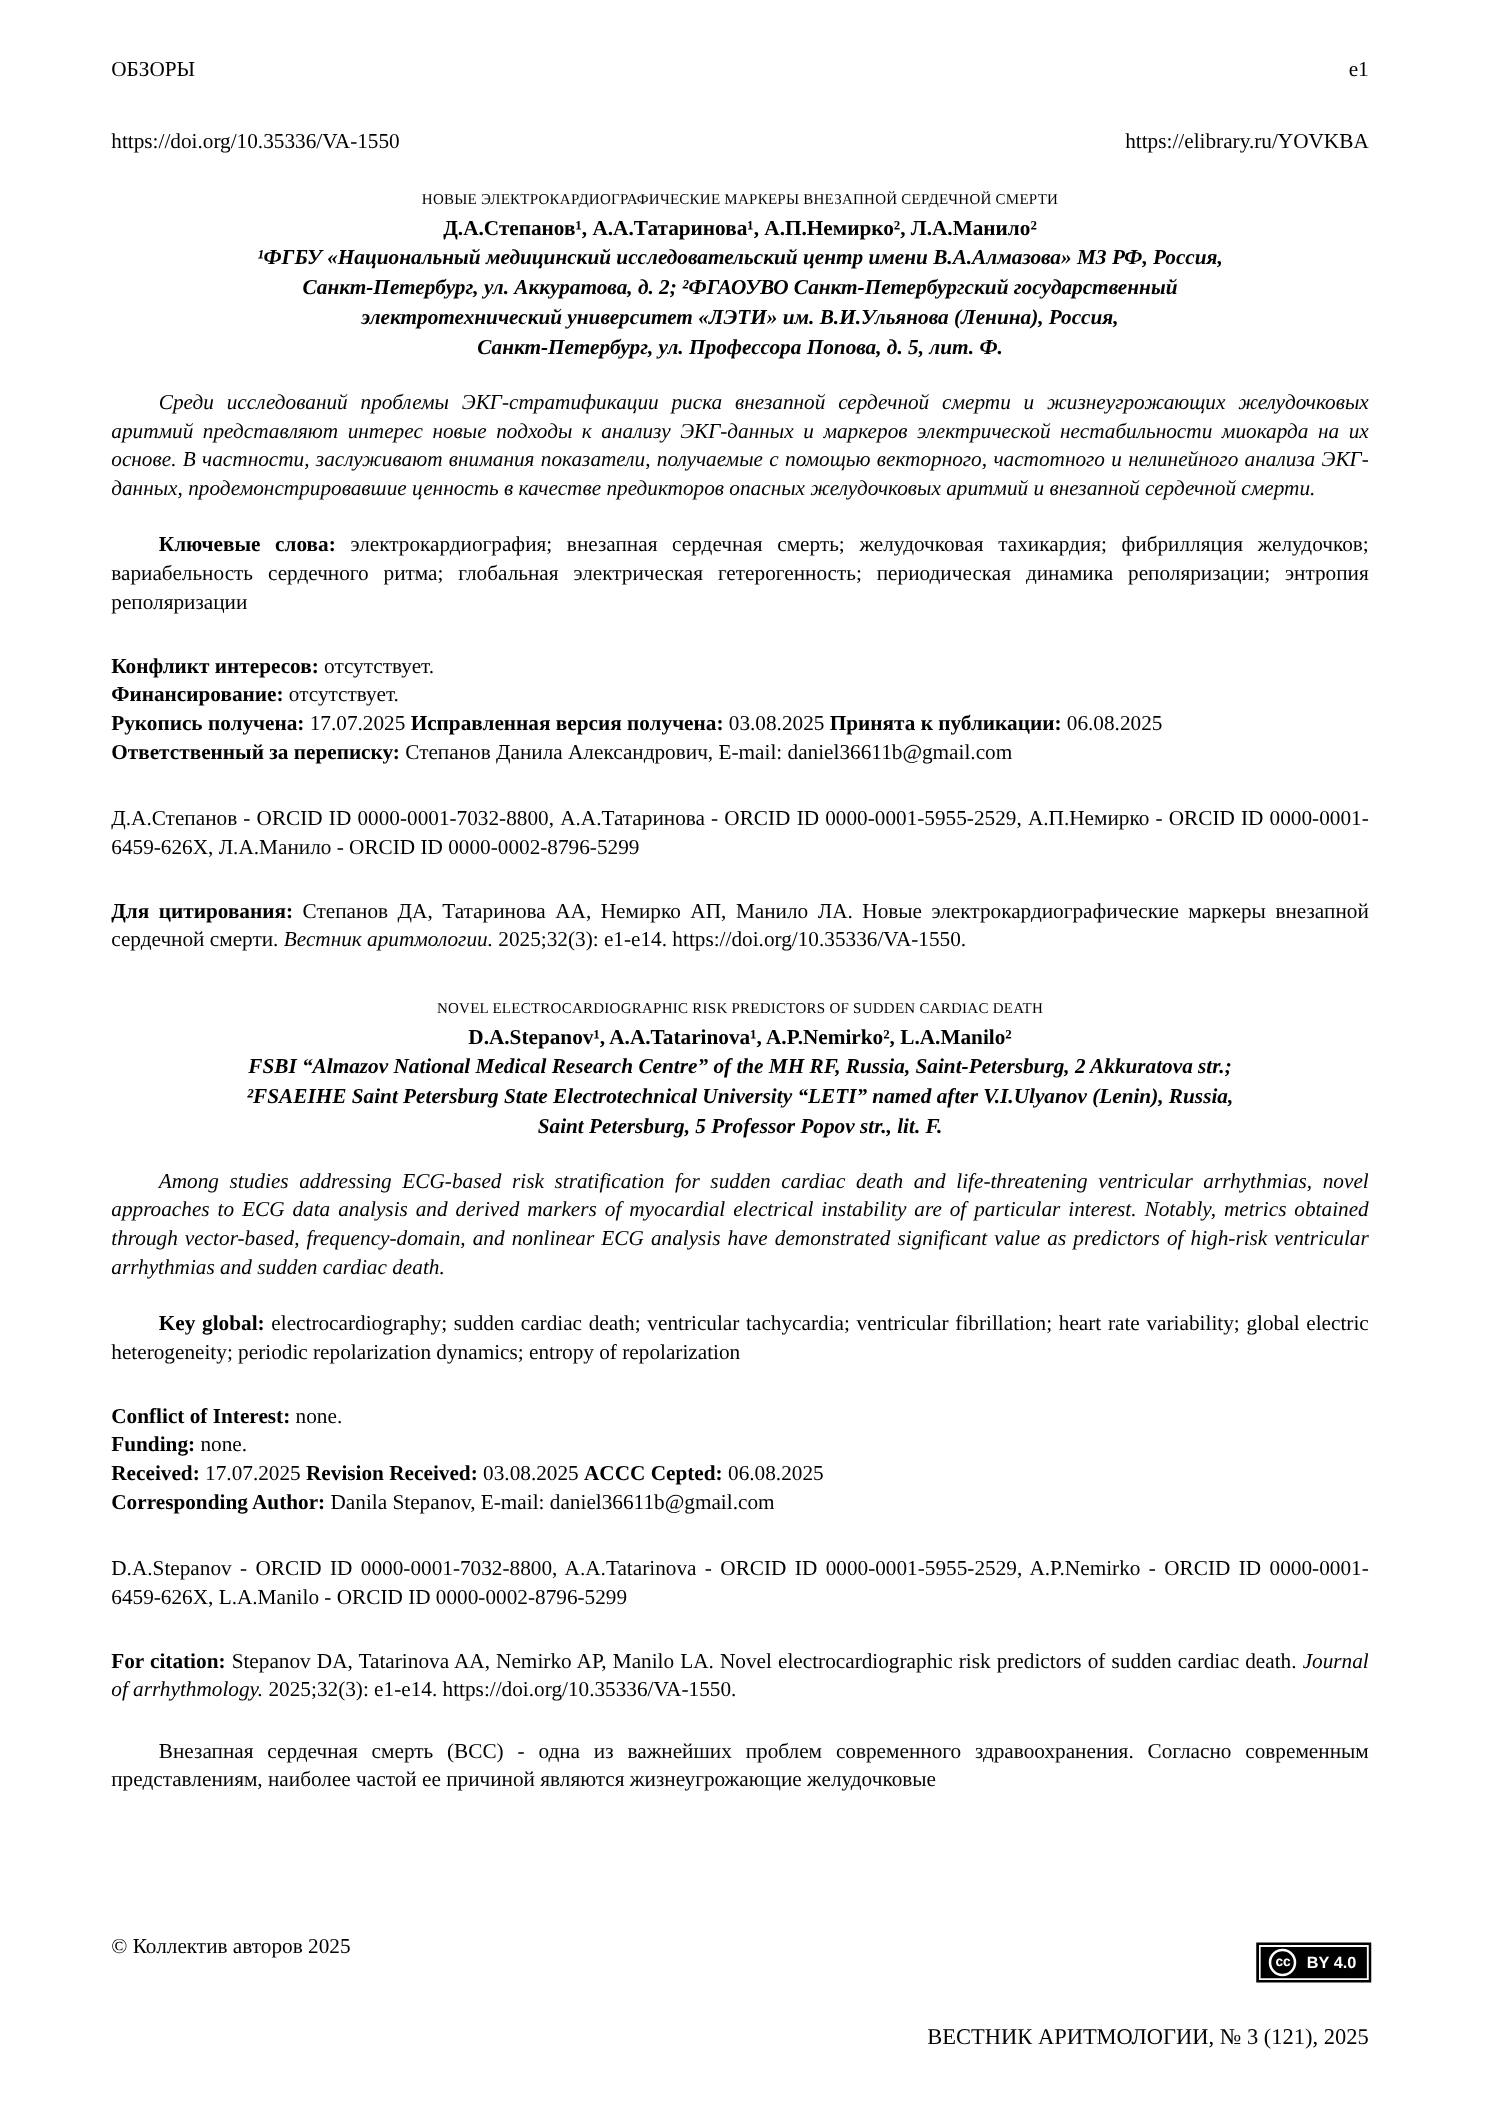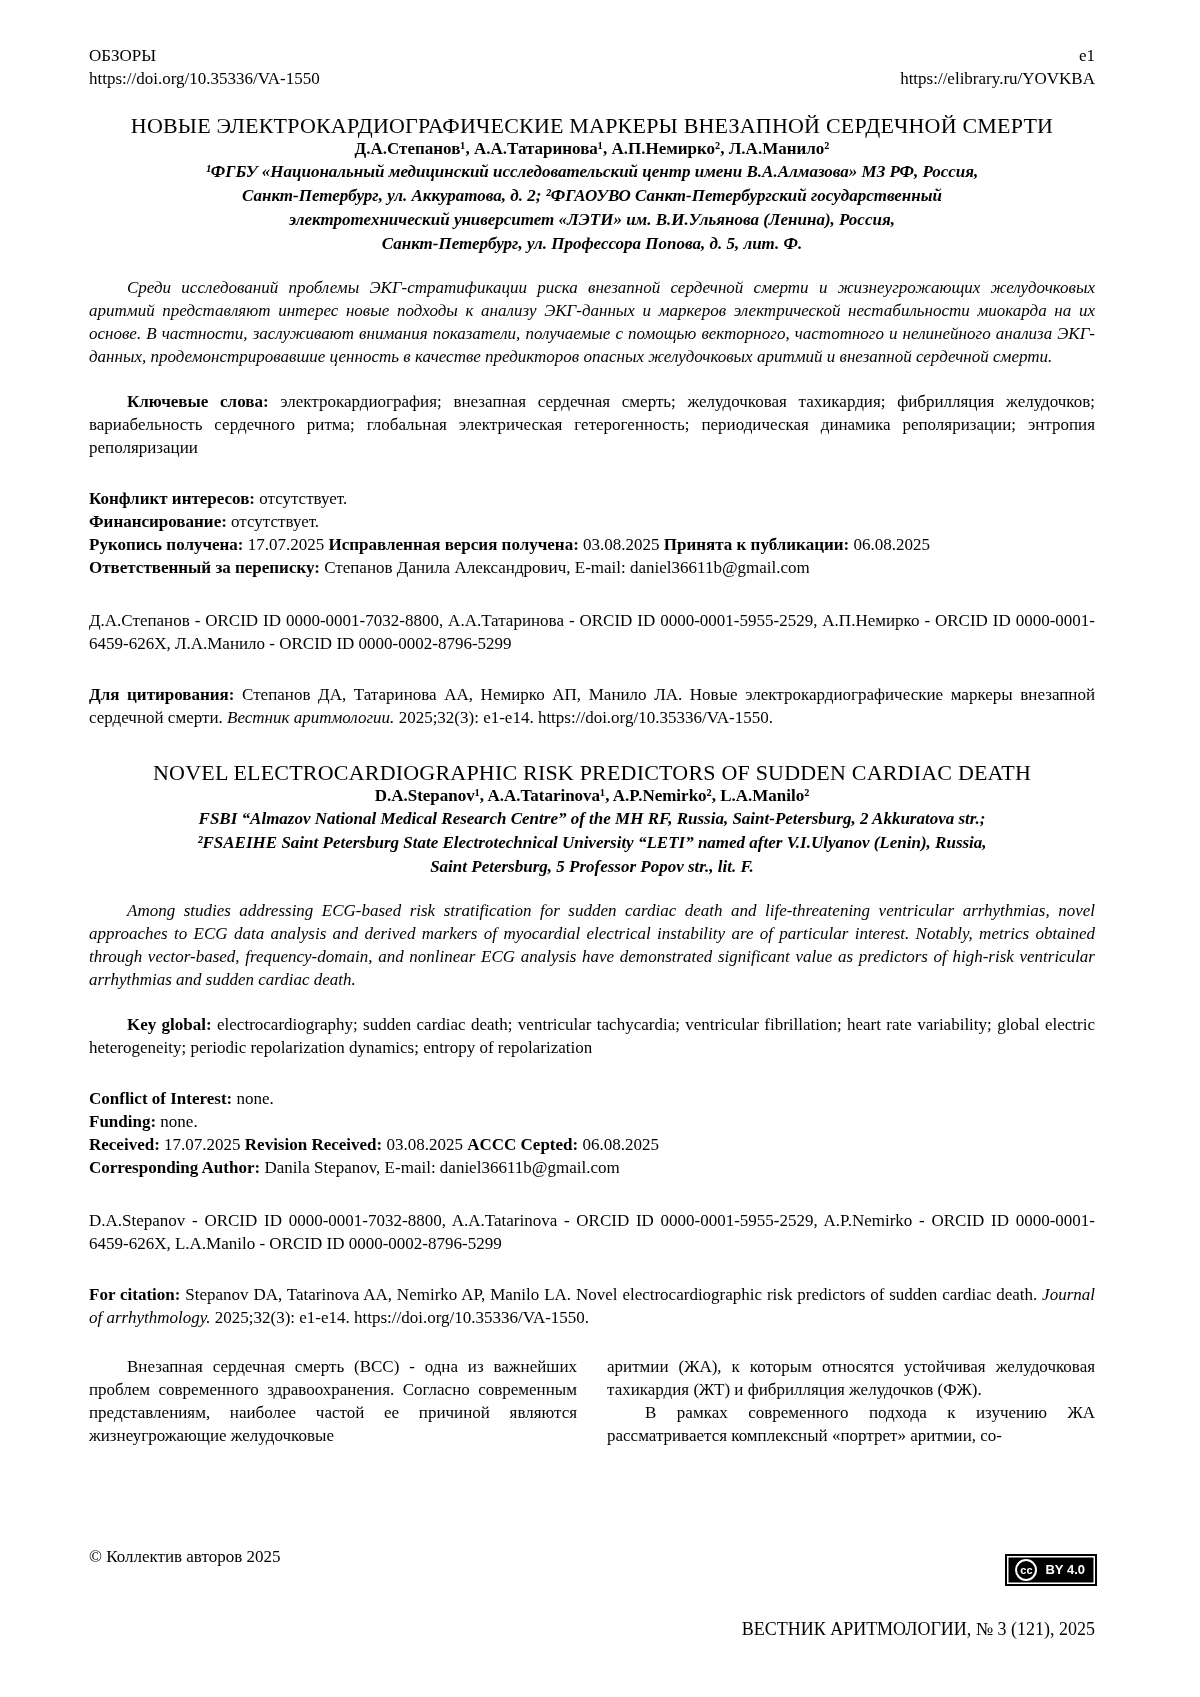--- a/index.html
+++ b/index.html
@@ -17,23 +17,23 @@
     display: flex;
     flex-direction: column;
   }
   p { margin: 0; }
   .row { display: flex; justify-content: space-between; align-items: baseline; }
   .center { text-align: center; }
   .justify { text-align: justify; }
   .indent { text-indent: 38px; }
   .bold { font-weight: bold; }
   .italic { font-style: italic; }
-  .title { font-size: 22px; letter-spacing: 0.2px; }
+  .title { font-size: 12px; letter-spacing: 0.2px; }
   .affil { line-height: 24px; }
-  .mt-links { }
+  .mt-links { margin-top: 34px; }
   .mt-title { margin-top: 24px; }
   .mt-abstract { margin-top: 20px; }
   .mt-kw { margin-top: 22px; }
   .mt-meta { margin-top: 28px; }
   .mt-block { margin-top: 30px; }
   .mt-entitle { margin-top: 32px; }
   .columns { display: flex; gap: 30px; margin-top: 26px; }
   .col { flex: 1; text-align: justify; hyphens: auto; }
   .col p + p { margin-top: 0; }
   .footer-row { margin-top: auto; display: flex; justify-content: space-between; align-items: center; padding-top: 36px; }
@@ -160,24 +160,20 @@
     <b>For citation:</b>
     <span>Stepanov DA, Tatarinova AA, Nemirko AP, Manilo LA. Novel electrocardiographic risk predictors of sudden cardiac death.</span>
     <i>Journal of arrhythmology.</i>
     <span>2025;32(3): e1-e14. https://doi.org/10.35336/VA-1550.</span>
   </p>
 
   <div class="columns">
     <div class="col" lang="ru">
       <p class="indent">Внезапная сердечная смерть (ВСС) - одна из важнейших проблем современного здравоохранения. Согласно современным представлениям, наиболее частой ее причиной являются жизнеугрожающие желудочковые</p>
     </div>
-    <div class="col" lang="ru">
-      <p>аритмии (ЖА), к которым относятся устойчивая желудочковая тахикардия (ЖТ) и фибрилляция желудочков (ФЖ).</p>
-      <p class="indent">В рамках современного подхода к изучению ЖА рассматривается комплексный «портрет» аритмии, со-</p>
-    </div>
   </div>
 
   <div class="footer-row">
     <span>© Коллектив авторов 2025</span>
     <span class="cc-badge">
       <span class="cc-circle">cc</span>
       <span>BY 4.0</span>
     </span>
   </div>
 

